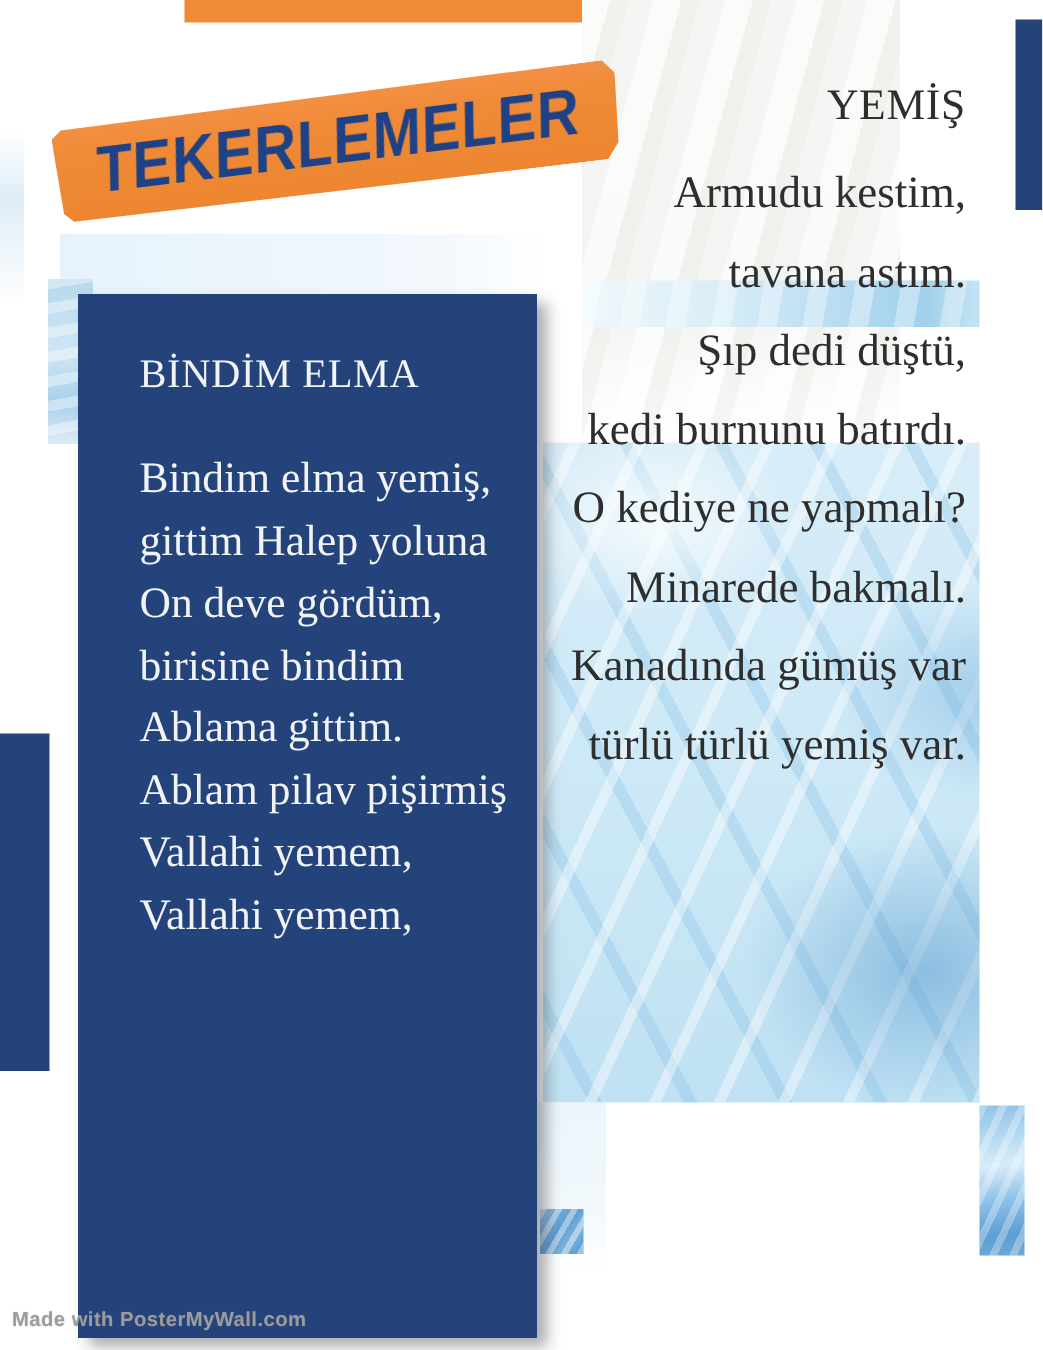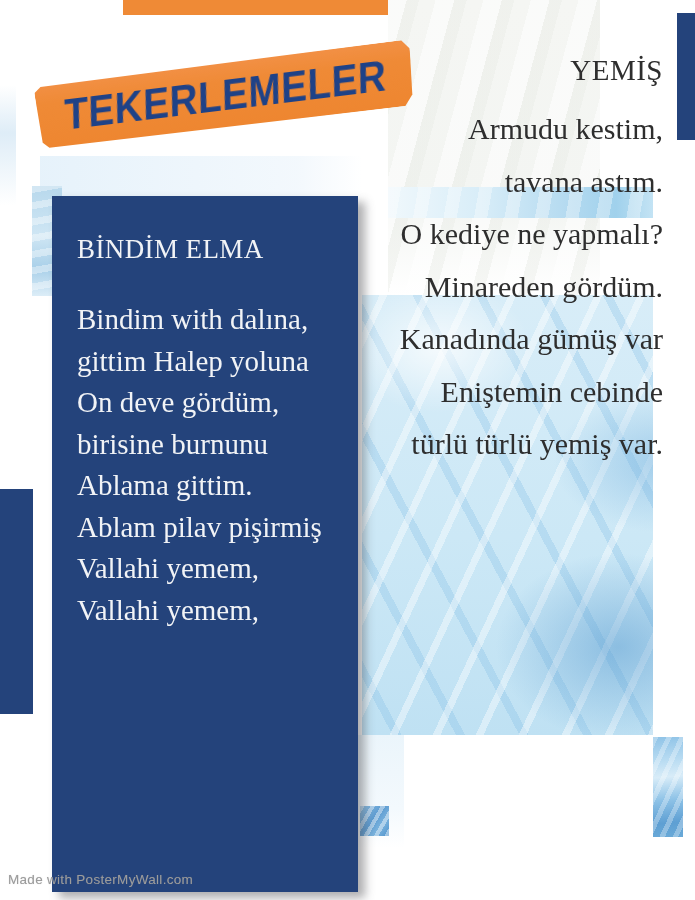--- a/index.html
+++ b/index.html
@@ -85,45 +85,46 @@
     font-weight:700;font-size:39px;letter-spacing:.5px;
     transform:skewX(-6deg) scaleY(1.12);
     color:var(--banner-text);
   }
 
   
   .card{
     left:52px;top:196px;width:306px;height:696px;
     background:var(--navy);
     box-shadow:7px 6px 9px rgba(75,75,80,.45);
-    padding:32px 16px 0 25px;
+    padding:32px 16px 0 41px;
   }
   .card .card-title{position:static;display:block;
     font-size:27px;line-height:43px;letter-spacing:.4px;color:var(--card-text);}
   .card .card-title div{position:static;}
   .card .card-body{position:static;display:block;margin-top:28px;
     font-size:29px;line-height:41.5px;color:var(--card-text);}
   .card .card-body div{position:static;}
 
   
   .right-poem{
-    right:32px;top:44px;width:300px;text-align:right;
+    right:51px;top:44px;width:300px;text-align:right;
     color:var(--body-text);
   }
   .right-poem .right-title{position:static;display:block;
     font-size:29px;line-height:52px;letter-spacing:.5px;margin-bottom:7px;}
   .right-poem .poem-line{position:static;display:block;
     font-size:30px;line-height:52.5px;}
 
   
   .watermark{
     left:8px;top:872px;z-index:40;
     font-family:"Liberation Sans","DejaVu Sans",sans-serif;
     font-size:13.5px;letter-spacing:.3px;color:#9c9c9c;
     text-shadow:0 0 1px rgba(130,130,130,.4);
+    font-weight:bold;
   }
 
   
   .wash-topright,.wash-topleft,.band-above-card,.patch-left,.strip-top,
   .wash-main,.col-below-main,.sq-bottom,.strip-bottomright{z-index:1;}
   .bar-top-orange,.bar-topright,.bar-left{z-index:2;}
   .right-poem{z-index:3;}
   .card{z-index:4;}
   .ribbon{z-index:5;}
 </style>
@@ -148,37 +149,38 @@
 
   <div class="ribbon">
     <span class="ribbon-text">TEKERLEMELER</span>
   </div>
 
   <div class="card">
     <div class="card-title">
       <div>BİNDİM ELMA</div>
     </div>
     <div class="card-body">
-      <div>Bindim with dalına,</div>
+      <div>Bindim elma yemiş,</div>
       <div>gittim Halep yoluna</div>
       <div>On deve gördüm,</div>
-      <div>birisine burnunu</div>
+      <div>birisine bindim</div>
       <div>Ablama gittim.</div>
       <div>Ablam pilav pişirmiş</div>
       <div>Vallahi yemem,</div>
       <div>Vallahi yemem,</div>
     </div>
   </div>
 
   <div class="right-poem">
     <div class="right-title">YEMİŞ</div>
     <div class="poem-line">Armudu kestim,</div>
     <div class="poem-line">tavana astım.</div>
+    <div class="poem-line">Şıp dedi düştü,</div>
+    <div class="poem-line">kedi burnunu batırdı.</div>
     <div class="poem-line">O kediye ne yapmalı?</div>
-    <div class="poem-line">Minareden gördüm.</div>
+    <div class="poem-line">Minarede bakmalı.</div>
     <div class="poem-line">Kanadında gümüş var</div>
-    <div class="poem-line">Eniştemin cebinde</div>
     <div class="poem-line">türlü türlü yemiş var.</div>
   </div>
 
   <div class="watermark">Made with PosterMyWall.com</div>
 
 </div>
 
 </body></html>

